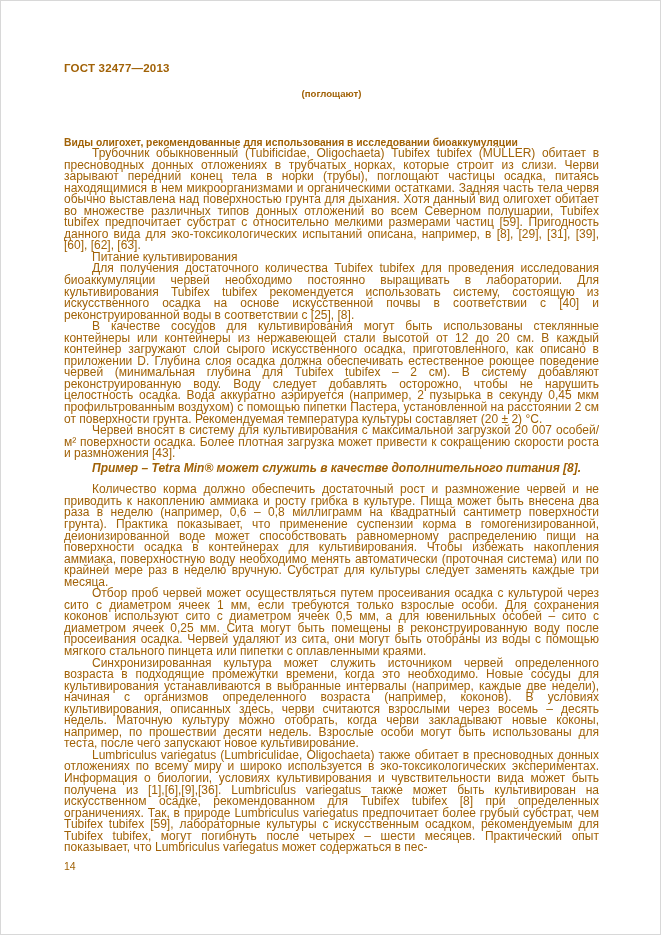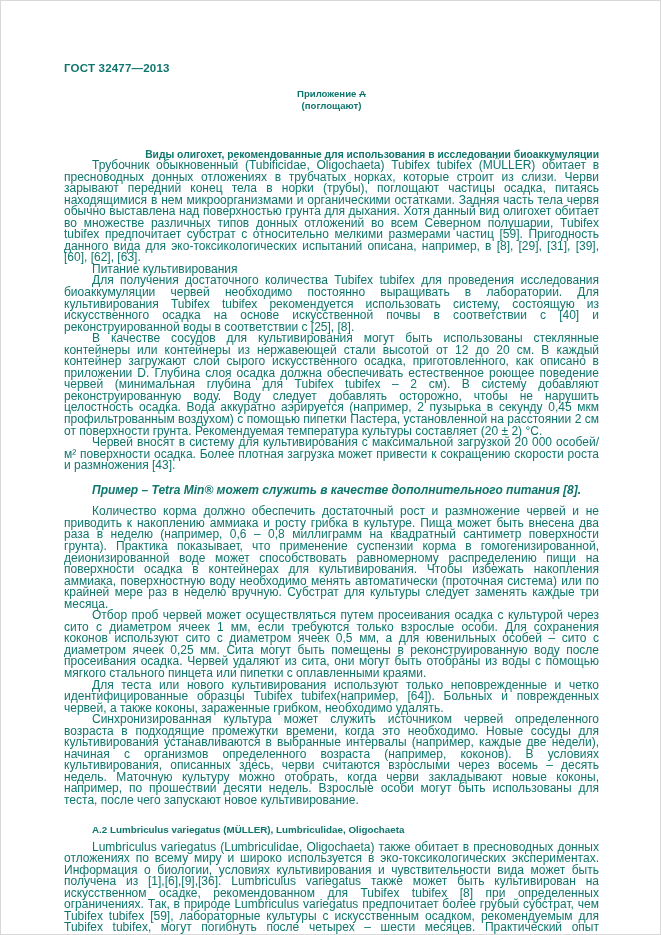--- a/index.html
+++ b/index.html
@@ -6,21 +6,21 @@
   .page {
     position: relative;
     width: 661px;
     height: 935px;
     margin: 0 auto;
     background: #ffffff;
     box-sizing: border-box;
     border: 1px solid #d8d8d8;
     overflow: hidden;
     font-family: "Liberation Sans", "DejaVu Sans", sans-serif;
-    color: #0f766e;
+    color: #a16207;
   }
   .content {
     position: absolute;
     left: 63px;
     top: 0;
     width: 535px;
   }
   .doc-header {
     margin-top: 61px;
     font-size: 11.5px;
@@ -30,77 +30,74 @@
   .annex-head {
     margin-top: 14px;
     text-align: center;
     font-size: 9.6px;
     font-weight: bold;
     line-height: 12px;
   }
   .strike { text-decoration: line-through; }
   .doc-title {
     margin-top: 37px;
-    text-align: right;
+    text-align: left;
     font-size: 10.3px;
     font-weight: bold;
   }
   .section-heading {
     margin-top: 17px;
     margin-bottom: 7px;
     padding-left: 28px;
     font-size: 9.8px;
     font-weight: bold;
   }
   .para {
     margin: 0;
     font-size: 12px;
     line-height: 11.55px;
     text-align: justify;
     text-indent: 28px;
   }
   .para.example {
     font-weight: bold;
     font-style: italic;
-    margin-top: 13px;
+    margin-top: 3px;
     margin-bottom: 10px;
   }
   .page-number {
     margin-top: 6px;
     font-size: 10.5px;
     text-indent: 0;
   }
 </style>
 </head>
 <body>
 
 <div class="page">
   <div class="content">
 
     <div class="doc-header">ГОСТ 32477—2013</div>
 
     <div class="annex-head">
-      <div><span>Приложение</span> <span class="strike">А</span></div>
       <div>(поглощают)</div>
     </div>
 
     <div class="doc-title">Виды олигохет, рекомендованные для использования в исследовании биоаккумуляции</div>
 
 
     <p class="para">Трубочник обыкновенный (Tubificidae, Oligochaeta) Tubifex tubifex (MÜLLER) обитает в пресноводных донных отложениях в трубчатых норках, которые строит из слизи. Черви зарывают передний конец тела в норки (трубы), поглощают частицы осадка, питаясь находящимися в нем микроорганизмами и органическими остатками. Задняя часть тела червя обычно выставлена над поверхностью грунта для дыхания. Хотя данный вид олигохет обитает во множестве различных типов донных отложений во всем Северном полушарии, Tubifex tubifex предпочитает субстрат с относительно мелкими размерами частиц [59]. Пригодность данного вида для эко-токсикологических испытаний описана, например, в [8], [29], [31], [39], [60], [62], [63].</p>
     <p class="para">Питание культивирования</p>
     <p class="para">Для получения достаточного количества Tubifex tubifex для проведения исследования биоаккумуляции червей необходимо постоянно выращивать в лаборатории. Для культивирования Tubifex tubifex рекомендуется использовать систему, состоящую из искусственного осадка на основе искусственной почвы в соответствии с [40] и реконструированной воды в соответствии с [25], [8].</p>
     <p class="para">В качестве сосудов для культивирования могут быть использованы стеклянные контейнеры или контейнеры из нержавеющей стали высотой от 12 до 20 см. В каждый контейнер загружают слой сырого искусственного осадка, приготовленного, как описано в приложении D. Глубина слоя осадка должна обеспечивать естественное роющее поведение червей (минимальная глубина для Tubifex tubifex – 2 см). В систему добавляют реконструированную воду. Воду следует добавлять осторожно, чтобы не нарушить целостность осадка. Вода аккуратно аэрируется (например, 2 пузырька в секунду 0,45 мкм профильтрованным воздухом) с помощью пипетки Пастера, установленной на расстоянии 2 см от поверхности грунта. Рекомендуемая температура культуры составляет (20 ± 2) °С.</p>
-    <p class="para">Червей вносят в систему для культивирования с максимальной загрузкой 20 000 особей/м² поверхности осадка. Более плотная загрузка может привести к сокращению скорости роста и размножения [43].</p>
+    <p class="para">Червей вносят в систему для культивирования с максимальной загрузкой 20 007 особей/м² поверхности осадка. Более плотная загрузка может привести к сокращению скорости роста и размножения [43].</p>
     <p class="para example">Пример – Tetra Min® может служить в качестве дополнительного питания [8].</p>
     <p class="para">Количество корма должно обеспечить достаточный рост и размножение червей и не приводить к накоплению аммиака и росту грибка в культуре. Пища может быть внесена два раза в неделю (например, 0,6 – 0,8 миллиграмм на квадратный сантиметр поверхности грунта). Практика показывает, что применение суспензии корма в гомогенизированной, деионизированной воде может способствовать равномерному распределению пищи на поверхности осадка в контейнерах для культивирования. Чтобы избежать накопления аммиака, поверхностную воду необходимо менять автоматически (проточная система) или по крайней мере раз в неделю вручную. Субстрат для культуры следует заменять каждые три месяца.</p>
     <p class="para">Отбор проб червей может осуществляться путем просеивания осадка с культурой через сито с диаметром ячеек 1 мм, если требуются только взрослые особи. Для сохранения коконов используют сито с диаметром ячеек 0,5 мм, а для ювенильных особей – сито с диаметром ячеек 0,25 мм. Сита могут быть помещены в реконструированную воду после просеивания осадка. Червей удаляют из сита, они могут быть отобраны из воды с помощью мягкого стального пинцета или пипетки с оплавленными краями.</p>
-    <p class="para">Для теста или нового культивирования используют только неповрежденные и четко идентифицированные образцы Tubifex tubifex(например, [64]). Больных и поврежденных червей, а также коконы, зараженные грибком, необходимо удалять.</p>
     <p class="para">Синхронизированная культура может служить источником червей определенного возраста в подходящие промежутки времени, когда это необходимо. Новые сосуды для культивирования устанавливаются в выбранные интервалы (например, каждые две недели), начиная с организмов определенного возраста (например, коконов). В условиях культивирования, описанных здесь, черви считаются взрослыми через восемь – десять недель. Маточную культуру можно отобрать, когда черви закладывают новые коконы, например, по прошествии десяти недель. Взрослые особи могут быть использованы для теста, после чего запускают новое культивирование.</p>
 
-    <div class="section-heading">А.2 Lumbriculus variegatus (MÜLLER), Lumbriculidae, Oligochaeta</div>
 
     <p class="para">Lumbriculus variegatus (Lumbriculidae, Oligochaeta) также обитает в пресноводных донных отложениях по всему миру и широко используется в эко-токсикологических  экспериментах. Информация о биологии, условиях культивирования и чувствительности вида может быть получена из [1],[6],[9],[36]. Lumbriculus variegatus также может быть культивирован на искусственном осадке, рекомендованном для Tubifex tubifex [8] при определенных ограничениях. Так, в природе Lumbriculus variegatus предпочитает более грубый субстрат, чем Tubifex tubifex [59], лабораторные культуры с искусственным осадком, рекомендуемым для Tubifex tubifex, могут погибнуть после четырех – шести месяцев. Практический опыт показывает, что Lumbriculus variegatus может содержаться в пес-</p>
 
     <div class="page-number">14</div>
 
   </div>
 </div>
 
 </body></html>

